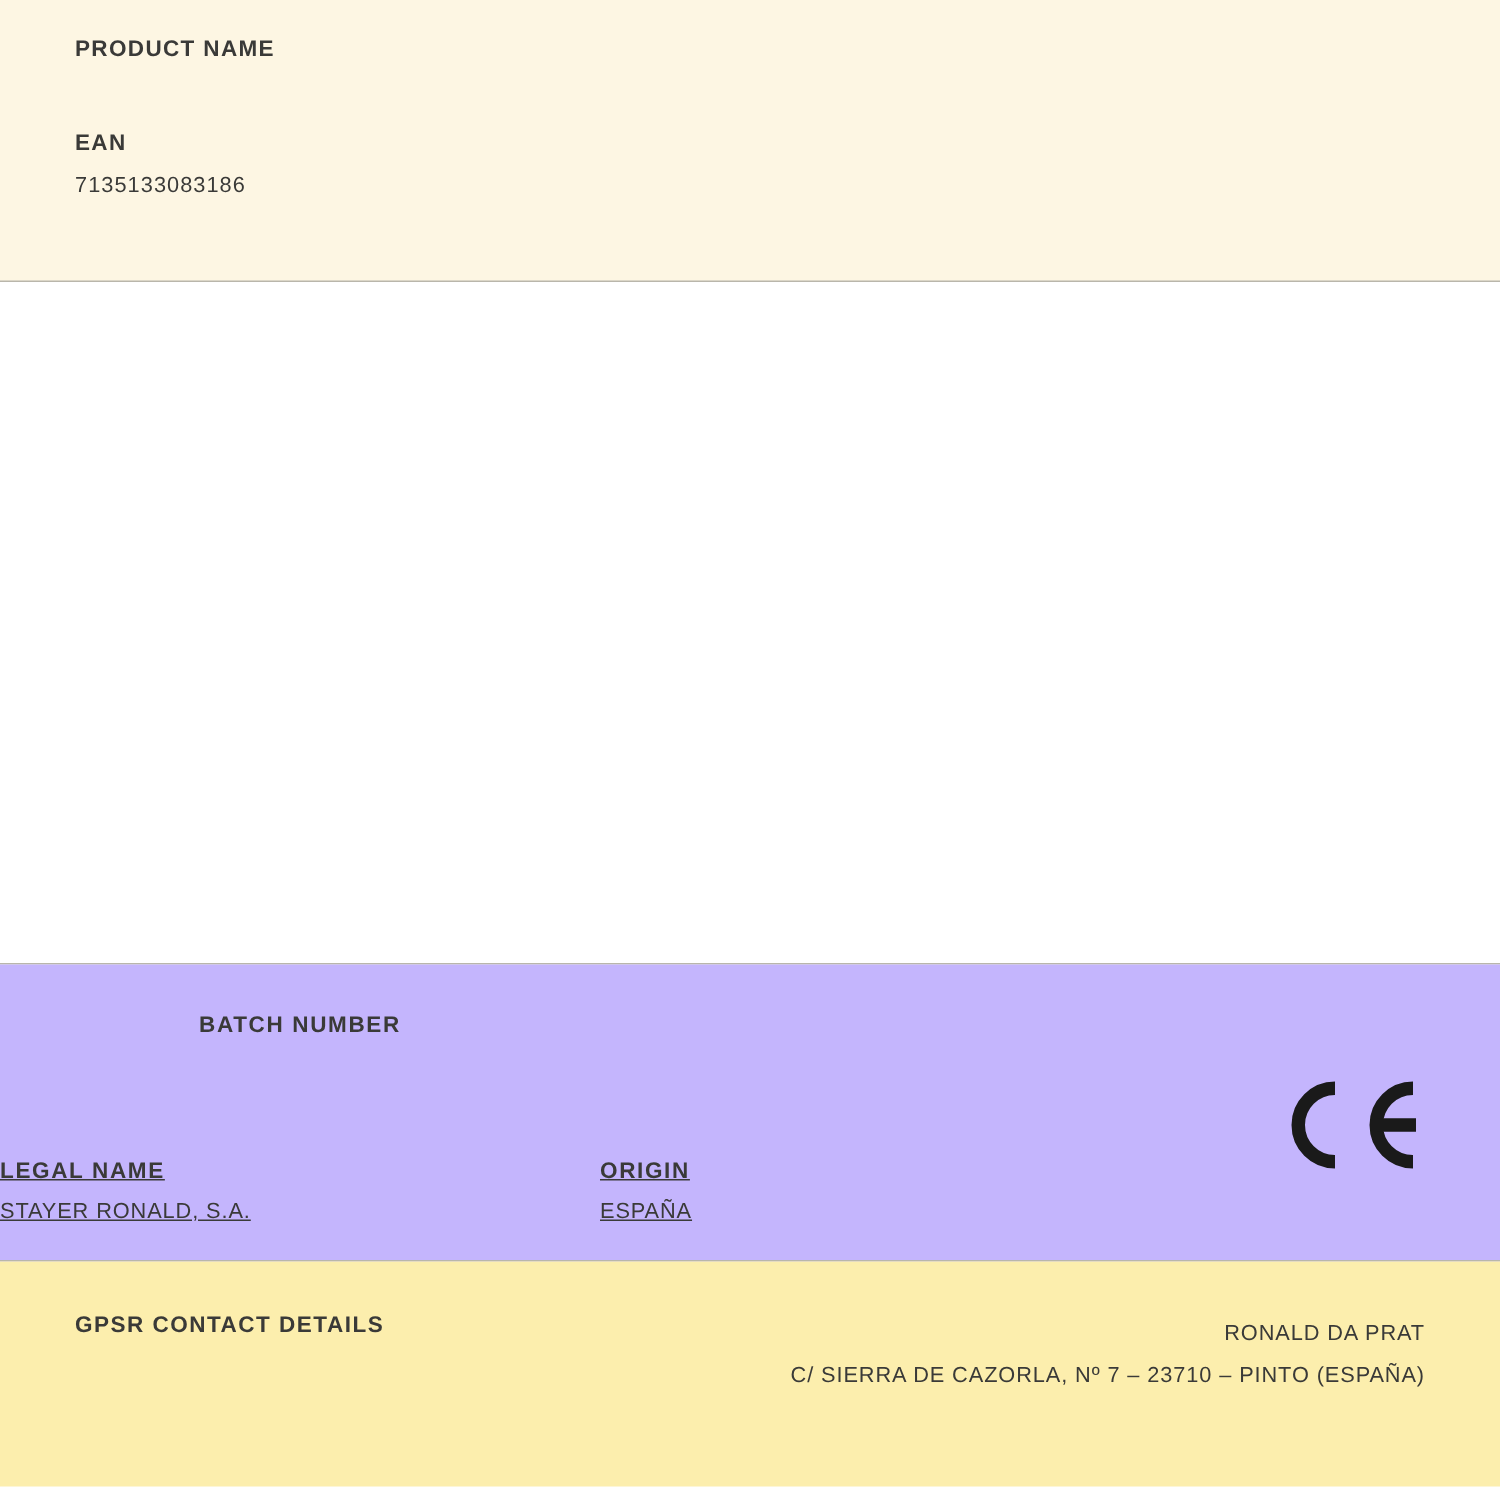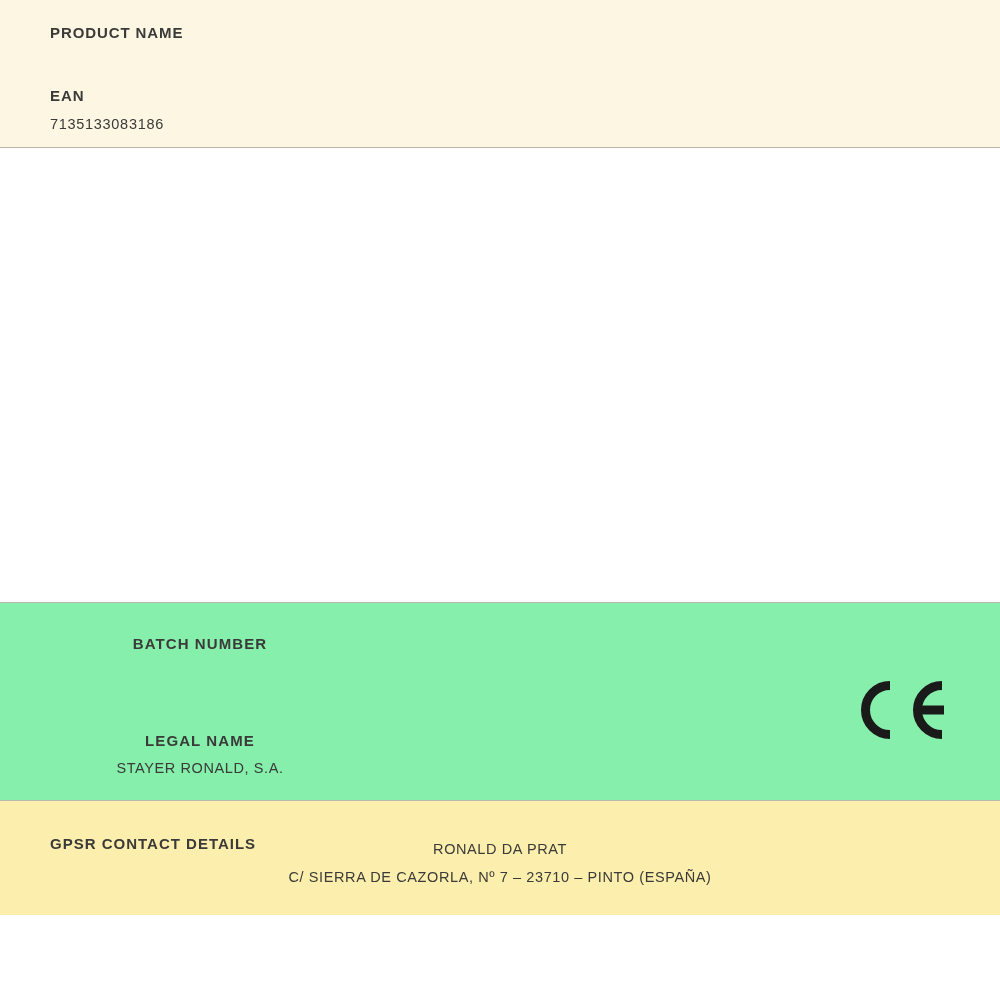--- a/index.html
+++ b/index.html
@@ -19,21 +19,21 @@
     width: 1000px;
     height: 1000px;
     box-sizing: border-box;
   }
 
   
   .top-block {
     background: #fdf6e3;
     padding: 24px 50px 22px 50px;
     box-sizing: border-box;
-    height: 148px;
+    height: 188px;
     border-bottom: 1px solid #b9b6ab;
   }
   .field-label {
     font-size: 15px;
     font-weight: bold;
     letter-spacing: 0.9px;
     color: #3a3a38;
     margin: 0 0 12px 0;
   }
   .field-value {
@@ -48,21 +48,21 @@
   .blank-area {
     height: 455px;
     background: #ffffff;
     border-bottom: 1px solid #b9b6ab;
     box-sizing: border-box;
   }
 
   
   .info-block {
     position: relative;
-    background: #86efac;
+    background: #c4b5fd;
     height: 198px;
     box-sizing: border-box;
     border-bottom: 1px solid #b9b6ab;
   }
   .info-grid {
     display: grid;
     grid-template-columns: 1fr 1fr;
     width: 800px;
     margin: 0;
     padding-top: 32px;
@@ -78,21 +78,22 @@
     font-size: 14.5px;
     letter-spacing: 0.6px;
     color: #3a3a38;
     min-height: 18px;
   }
   .row-gap { height: 62px; }
   .row2 {
     display: grid;
     grid-template-columns: 1fr 1fr;
     width: 800px;
-    text-align: center;
+    text-align: left;
+    text-decoration: underline;
   }
   .row2 .cell-label {
     font-size: 15px;
     font-weight: bold;
     letter-spacing: 1.1px;
     color: #3a3a38;
     padding-bottom: 11px;
   }
   .row2 .cell-value {
     font-size: 14.5px;
@@ -105,36 +106,36 @@
     position: absolute;
     right: 52px;
     top: 72px;
     width: 96px;
     height: 70px;
   }
 
   
   .footer {
     background: #fceead;
-    height: 114px;
+    height: 150px;
     box-sizing: border-box;
     padding: 34px 50px 0 50px;
     position: relative;
   }
   .footer-label {
     font-size: 15px;
     font-weight: bold;
     letter-spacing: 1px;
     color: #3a3a38;
     position: absolute;
     left: 50px;
     top: 34px;
   }
   .footer-lines {
-    text-align: center;
+    text-align: right;
     font-size: 14.5px;
     letter-spacing: 0.6px;
     color: #3a3a38;
     line-height: 28px;
   }
 </style>
 </head>
 <body>
 
 <div class="page">
@@ -156,20 +157,24 @@
       </div>
     </div>
 
     <div class="row-gap"></div>
 
     <div class="row2">
       <div>
         <div class="cell-label">LEGAL NAME</div>
         <div class="cell-value">STAYER RONALD, S.A.</div>
       </div>
+      <div>
+        <div class="cell-label">ORIGIN</div>
+        <div class="cell-value">ESPAÑA</div>
+      </div>
     </div>
 
     <svg class="ce-mark" viewBox="0 0 96 70">
 
       <path d="M40 35 A 21 21 0 1 0 40 35.0001 Z" fill="none"></path>
       <path d="M38 10.5 A 24.5 24.5 0 1 0 38 59.5" fill="none" stroke="#1a1a1a" stroke-width="9" stroke-linecap="butt"></path>
 
       <path d="M90 10.5 A 24.5 24.5 0 1 0 90 59.5" fill="none" stroke="#1a1a1a" stroke-width="9" stroke-linecap="butt"></path>
       <rect x="66" y="30.5" width="26" height="9" fill="#1a1a1a"></rect>
     </svg>

